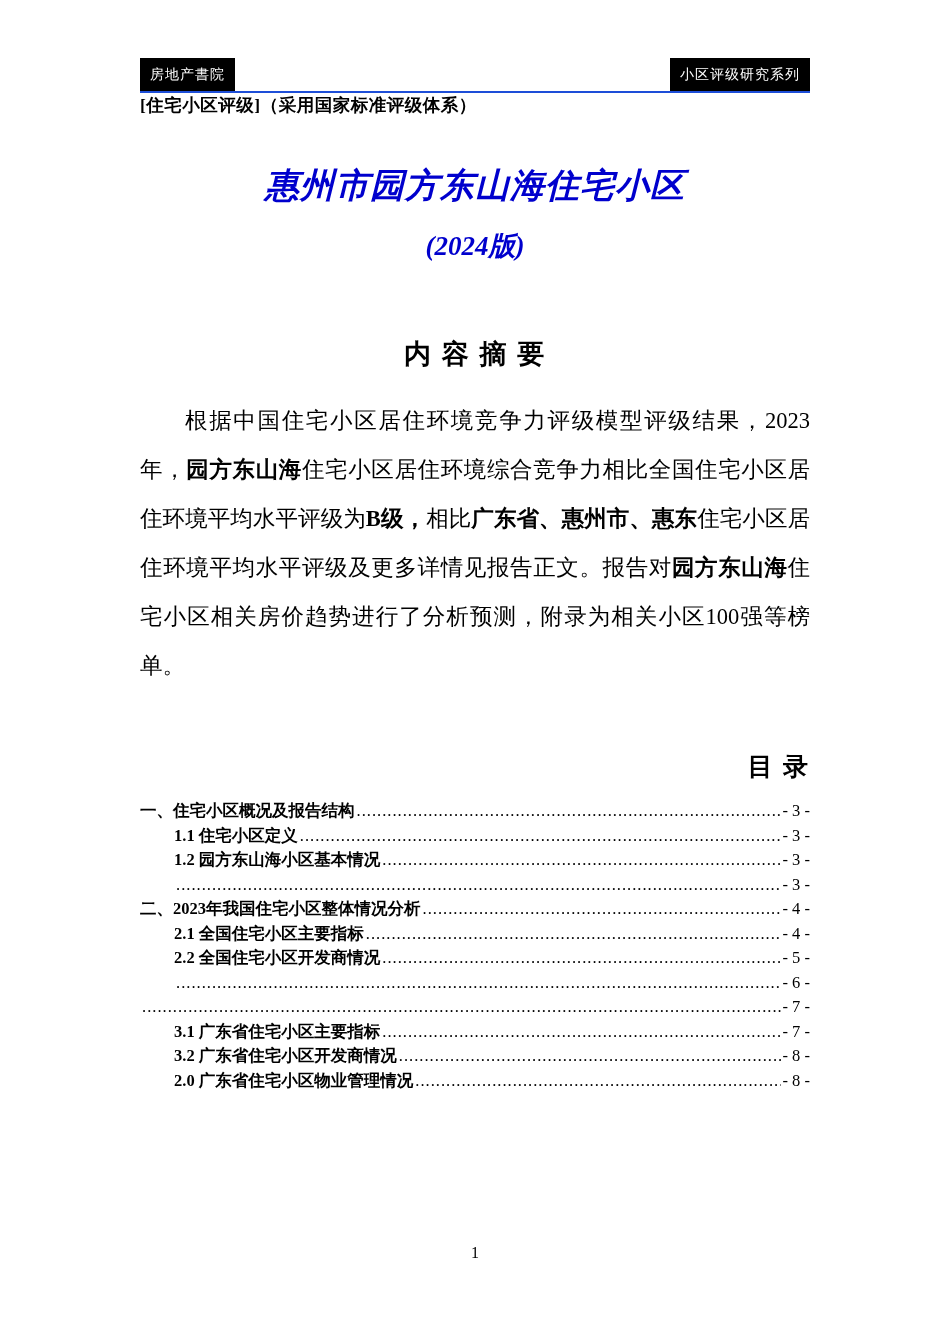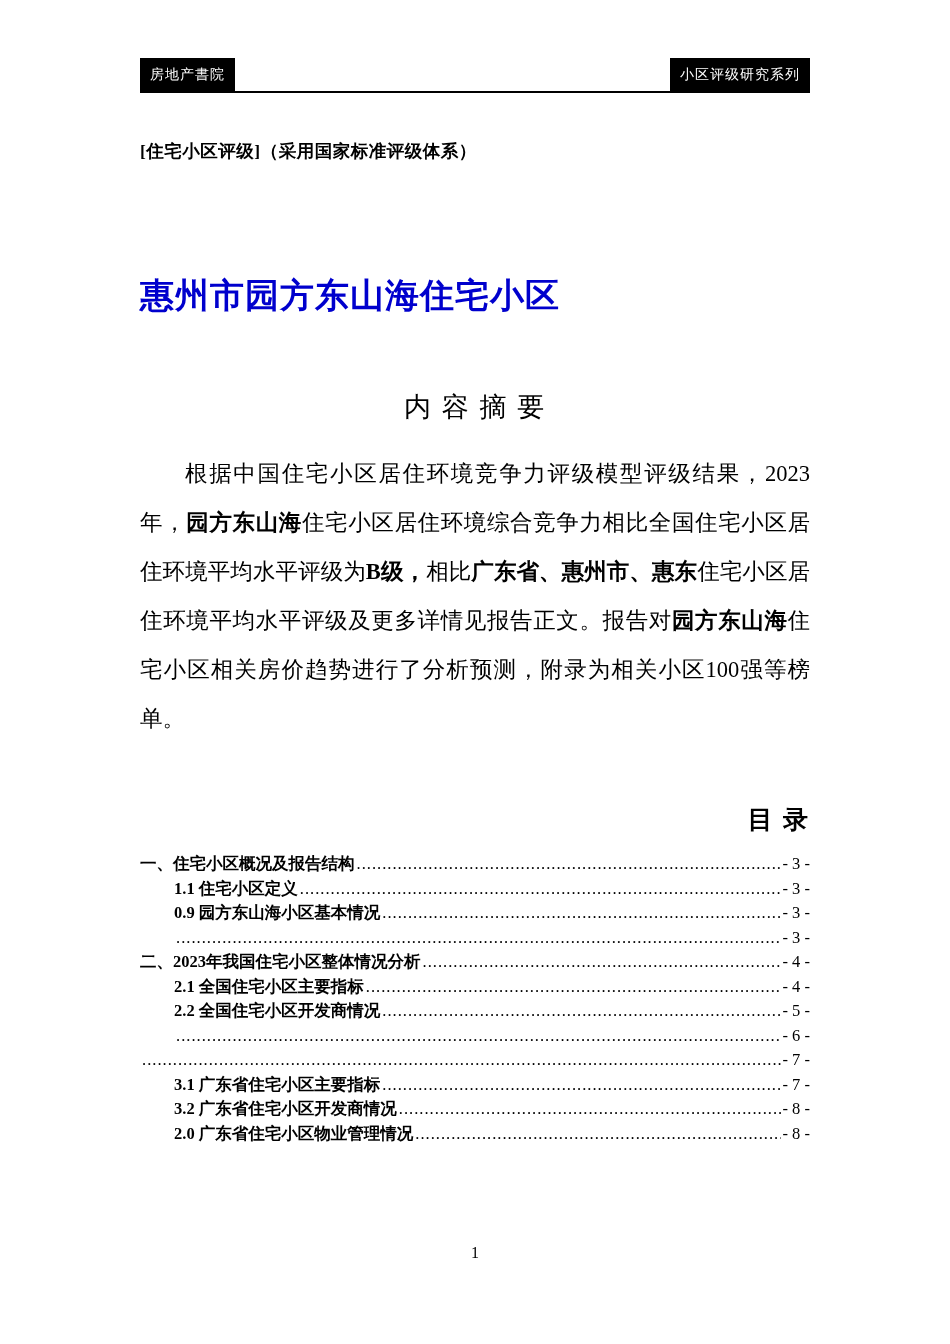--- a/index.html
+++ b/index.html
@@ -20,61 +20,62 @@
   .content {
     width: 670px;
     margin: 0 auto;
     padding-top: 58px;
   }
   
   .header-row {
     display: flex;
     justify-content: space-between;
     align-items: flex-end;
-    border-bottom: 2px solid #000000;
+    border-bottom: 2px solid #1d4ed8;
   }
   .header-badge {
     display: inline-block;
     background: #000;
     color: #fff;
     font-family: "Liberation Sans", "DejaVu Sans", sans-serif;
     font-size: 14px;
     padding: 8px 10px 7px 10px;
     letter-spacing: 1px;
   }
   
   .series-line {
-    margin-top: 46px;
     font-size: 17.5px;
     font-weight: 700;
     letter-spacing: 0.5px;
   }
   
   .title-block {
-    margin-top: 116px;
+    margin-top: 52px;
+    text-align: center;
     color: var(--title-color, #0000CD);
     font-weight: 700;
+    font-style: italic;
   }
   .title-line1, .title-line2 {
     font-size: 34px;
     line-height: 1;
     letter-spacing: 1px;
   }
   .title-line2 { margin-top: 27px; }
   .title-line3 {
     margin-top: 30px;
     font-size: 27px;
     line-height: 1;
   }
   
   .summary-heading {
     margin-top: 76px;
     text-align: center;
     font-size: 27px;
-    font-weight: 400;
+    font-weight: 700;
     letter-spacing: 2px;
   }
   .summary-paragraph {
     margin-top: 24px;
     font-size: 22.5px;
     line-height: 49px;
     text-align: justify;
     text-indent: 2em;
   }
   .summary-paragraph .bold { font-weight: 700; }
@@ -125,41 +126,42 @@
 
     <div class="header-row">
       <span class="header-badge">房地产書院</span>
       <span class="header-badge">小区评级研究系列</span>
     </div>
 
     <div class="series-line">[住宅小区评级]（采用国家标准评级体系）</div>
 
     <div class="title-block">
       <div class="title-line1">惠州市园方东山海住宅小区</div>
+      <div class="title-line3">(2024版)</div>
     </div>
 
     <div class="summary-heading">内 容 摘 要</div>
 
     <p class="summary-paragraph"><span>根据中国住宅小区居住环境竞争力评级模型评级结果，2023年，</span><span class="bold">园方东山海</span><span>住宅小区居住环境综合竞争力相比全国住宅小区居住环境平均水平评级为</span><span class="bold">B级，</span><span>相比</span><span class="bold">广东省、惠州市、惠东</span><span>住宅小区居住环境平均水平评级及更多详情见报告正文。报告对</span><span class="bold">园方东山海</span><span>住宅小区相关房价趋势进行了分析预测，附录为相关小区100强等榜单。</span></p>
 
     <div class="toc-heading">目 录</div>
 
     <nav class="toc-list">
         <div class="toc-row level-1">
           <span class="toc-label">一、住宅小区概况及报告结构</span>
           <span class="toc-leader">................................................................................................................................................................</span>
           <span class="toc-page">- 3 -</span>
         </div>
         <div class="toc-row level-2">
           <span class="toc-label">1.1 住宅小区定义</span>
           <span class="toc-leader">................................................................................................................................................................</span>
           <span class="toc-page">- 3 -</span>
         </div>
         <div class="toc-row level-2">
-          <span class="toc-label">0.9 园方东山海小区基本情况</span>
+          <span class="toc-label">1.2 园方东山海小区基本情况</span>
           <span class="toc-leader">................................................................................................................................................................</span>
           <span class="toc-page">- 3 -</span>
         </div>
         <div class="toc-row level-2">
           <span class="toc-leader">................................................................................................................................................................</span>
           <span class="toc-page">- 3 -</span>
         </div>
         <div class="toc-row level-1">
           <span class="toc-label">二、2023年我国住宅小区整体情况分析</span>
           <span class="toc-leader">................................................................................................................................................................</span>

